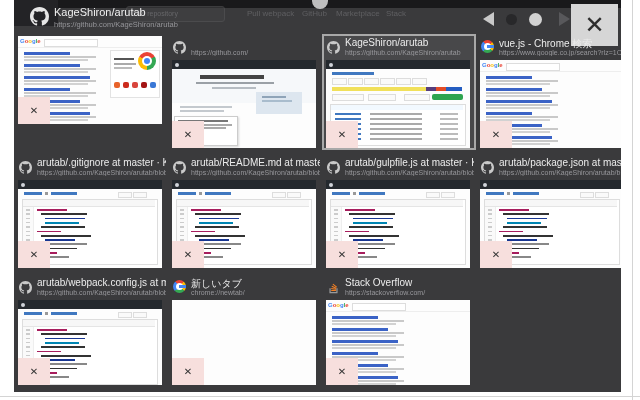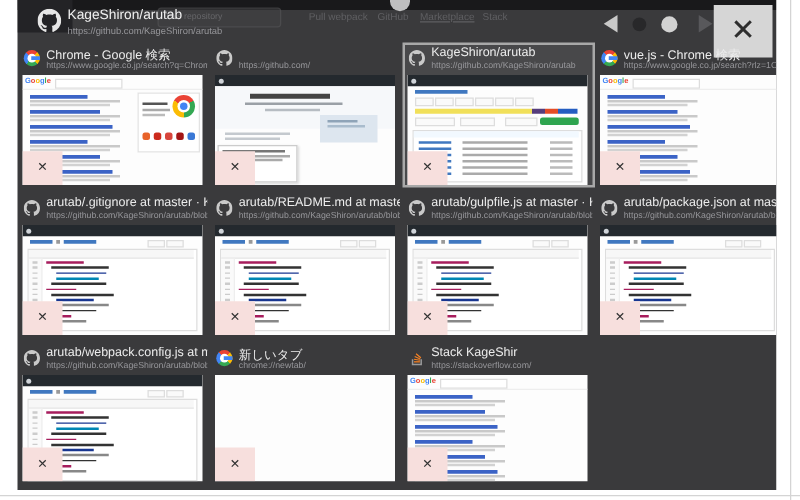--- a/index.html
+++ b/index.html
@@ -73,48 +73,38 @@
   <div class="page-vline"></div>
   <div class="page-hline"></div>
 
   <div class="overlay">
     <div class="topbar"></div>
 
     <div class="ghost-block"></div>
     <div class="ghost-search">This repository</div>
     <span class="ghost" style="left:233px;top:9px;">Pull webpack</span>
     <span class="ghost" style="left:288px;top:9px;">GitHub</span>
-    <span class="ghost" style="left:322px;top:9px;text-decoration:underline;">Marketplace</span>
+    <span class="ghost" style="left:322px;top:9px;">Marketplace</span>
     <span class="ghost" style="left:372px;top:9px;">Stack</span>
     <div class="ghost-bump"></div>
 
     <svg class="ovl-head-icon" viewBox="0 0 16 16">
       <path fill="#e6e6e6" d="M8 0C3.58 0 0 3.58 0 8c0 3.54 2.29 6.53 5.47 7.59.4.07.55-.17.55-.38 0-.19-.01-.82-.01-1.49-2.01.37-2.53-.49-2.69-.94-.09-.23-.48-.94-.82-1.13-.28-.15-.68-.52-.01-.53.63-.01 1.08.58 1.23.82.72 1.21 1.87.87 2.33.66.07-.52.28-.87.51-1.07-1.78-.2-3.64-.89-3.64-3.95 0-.87.31-1.59.82-2.15-.08-.2-.36-1.02.08-2.12 0 0 .67-.21 2.2.82.64-.18 1.32-.27 2-.27s1.36.09 2 .27c1.53-1.04 2.2-.82 2.2-.82.44 1.1.16 1.92.08 2.12.51.56.82 1.27.82 2.15 0 3.07-1.87 3.75-3.65 3.95.29.25.54.73.54 1.48 0 1.07-.01 1.93-.01 2.2 0 .21.15.46.55.38A8.01 8.01 0 0 0 16 8c0-4.42-3.58-8-8-8z"></path>
     </svg>
     <div class="ovl-title">KageShiron/arutab</div>
     <div class="ovl-url">https://github.com/KageShiron/arutab</div>
 
     <div class="arrow-left"></div>
     <div class="dot dot1"></div>
     <div class="dot dot2"></div>
     <div class="arrow-right"></div>
     <button class="close-btn">✕</button>
 
     <div id="grid">
         <div class="card" style="left: 2px; top: 36px;">
-    <div class="card-head">
-      <span class="fav">
-              <div class="g-ball">
-                <div class="in"></div>
-                <div class="bar"></div>
-              </div>
-            </span>
-      <div class="card-title">Chrome - Google 検索</div>
-      <div class="card-url">https://www.google.co.jp/search?q=Chrome&amp;rlz</div>
-    </div>
     <div class="thumb" style="height: 88px;">
 
     <div class="gword"><span style="color: rgb(66, 133, 244);">G</span><span style="color: rgb(234, 67, 53);">o</span><span style="color: rgb(251, 188, 5);">o</span><span style="color: rgb(66, 133, 244);">g</span><span style="color: rgb(52, 168, 83);">l</span><span style="color: rgb(234, 67, 53);">e</span></div>
             <div style="position: absolute; left: 26px; top: 3px; width: 52px; height: 6px; background: rgb(255, 255, 255); border: 1px solid rgb(221, 221, 221);"></div>
             <div style="position: absolute; left: 0px; top: 11px; width: 144px; height: 1px; background: rgb(238, 238, 238);"></div>
             <div style="position: absolute; left: 6px; top: 16px; width: 46px; height: 2.5px; background: rgb(59, 99, 198);"></div>
             <div style="position: absolute; left: 6px; top: 20px; width: 72px; height: 1.5px; background: rgb(201, 201, 201);"></div>
             <div style="position: absolute; left: 6px; top: 23px; width: 64px; height: 1.5px; background: rgb(210, 210, 210);"></div>
             <div style="position: absolute; left: 6px; top: 28px; width: 56px; height: 2.5px; background: rgb(59, 99, 198);"></div>
             <div style="position: absolute; left: 6px; top: 32px; width: 72px; height: 1.5px; background: rgb(201, 201, 201);"></div>
@@ -511,21 +501,21 @@
     <div class="tclose">✕</div>
           </div>
   </div>
         <div class="card" style="left: 310px; top: 276px;">
     <div class="card-head">
       <span class="fav"><svg viewBox="0 0 16 16" width="13" height="13">
                 <path fill="#9a9a9a" d="M3 9v6h10V9h-1.5v4.5h-7V9z"></path>
                 <rect x="5.2" y="11" width="5.8" height="1.3" fill="#f48024"></rect>
                 <path fill="#f48024" d="M5.3 8.5l5.9 1-.2 1.2-5.9-1zM6.1 5.9l5.5 2.4-.5 1.1L5.6 7zM7.6 3.3l4.7 3.8-.8.9L6.8 4.2z"></path>
               </svg></span>
-      <div class="card-title">Stack KageShir</div>
+      <div class="card-title">Stack Overflow</div>
       <div class="card-url">https://stackoverflow.com/</div>
     </div>
     <div class="thumb" style="height: 85px;">
 
     <div class="gword"><span style="color: rgb(66, 133, 244);">G</span><span style="color: rgb(234, 67, 53);">o</span><span style="color: rgb(251, 188, 5);">o</span><span style="color: rgb(66, 133, 244);">g</span><span style="color: rgb(52, 168, 83);">l</span><span style="color: rgb(234, 67, 53);">e</span></div>
             <div style="position: absolute; left: 26px; top: 3px; width: 52px; height: 6px; background: rgb(255, 255, 255); border: 1px solid rgb(221, 221, 221);"></div>
             <div style="position: absolute; left: 0px; top: 11px; width: 144px; height: 1px; background: rgb(238, 238, 238);"></div>
             <div style="position: absolute; left: 6px; top: 16px; width: 46px; height: 2.5px; background: rgb(59, 99, 198);"></div>
             <div style="position: absolute; left: 6px; top: 20px; width: 72px; height: 1.5px; background: rgb(201, 201, 201);"></div>
             <div style="position: absolute; left: 6px; top: 23px; width: 64px; height: 1.5px; background: rgb(210, 210, 210);"></div>

